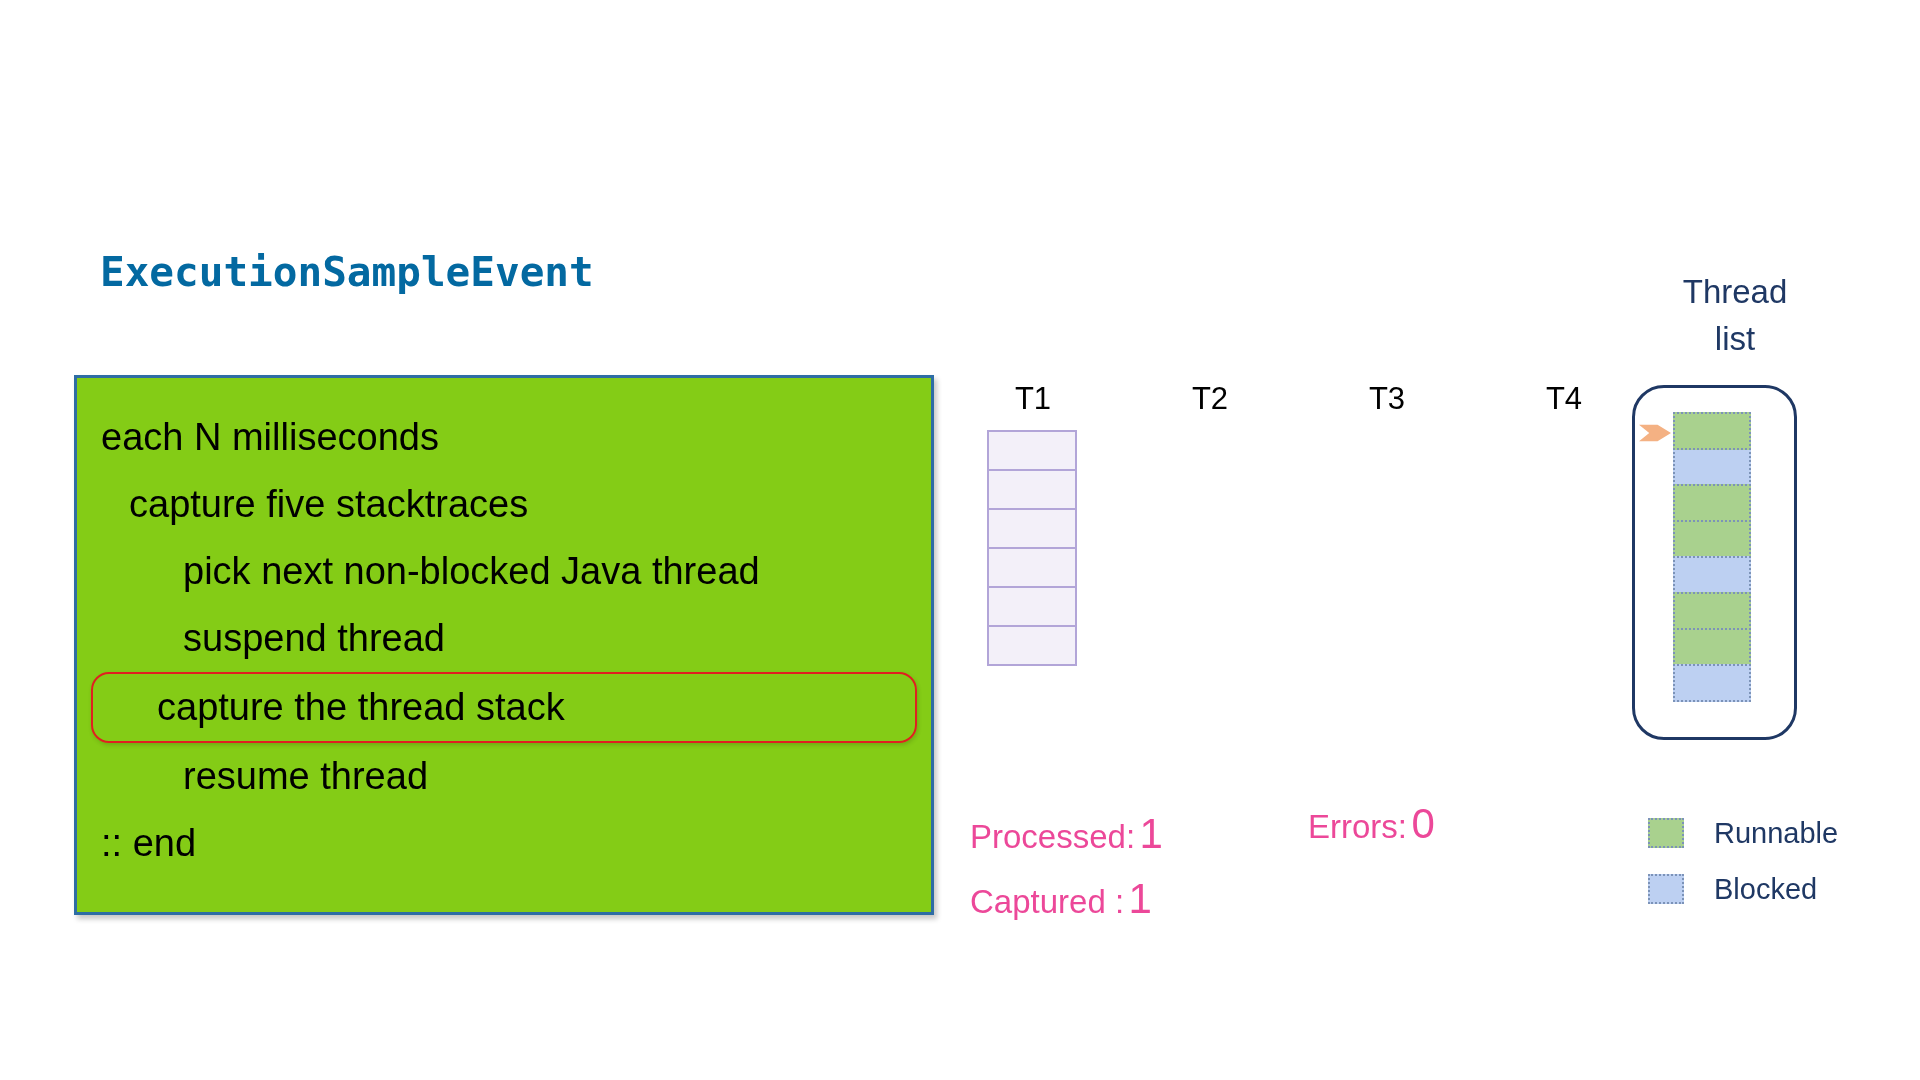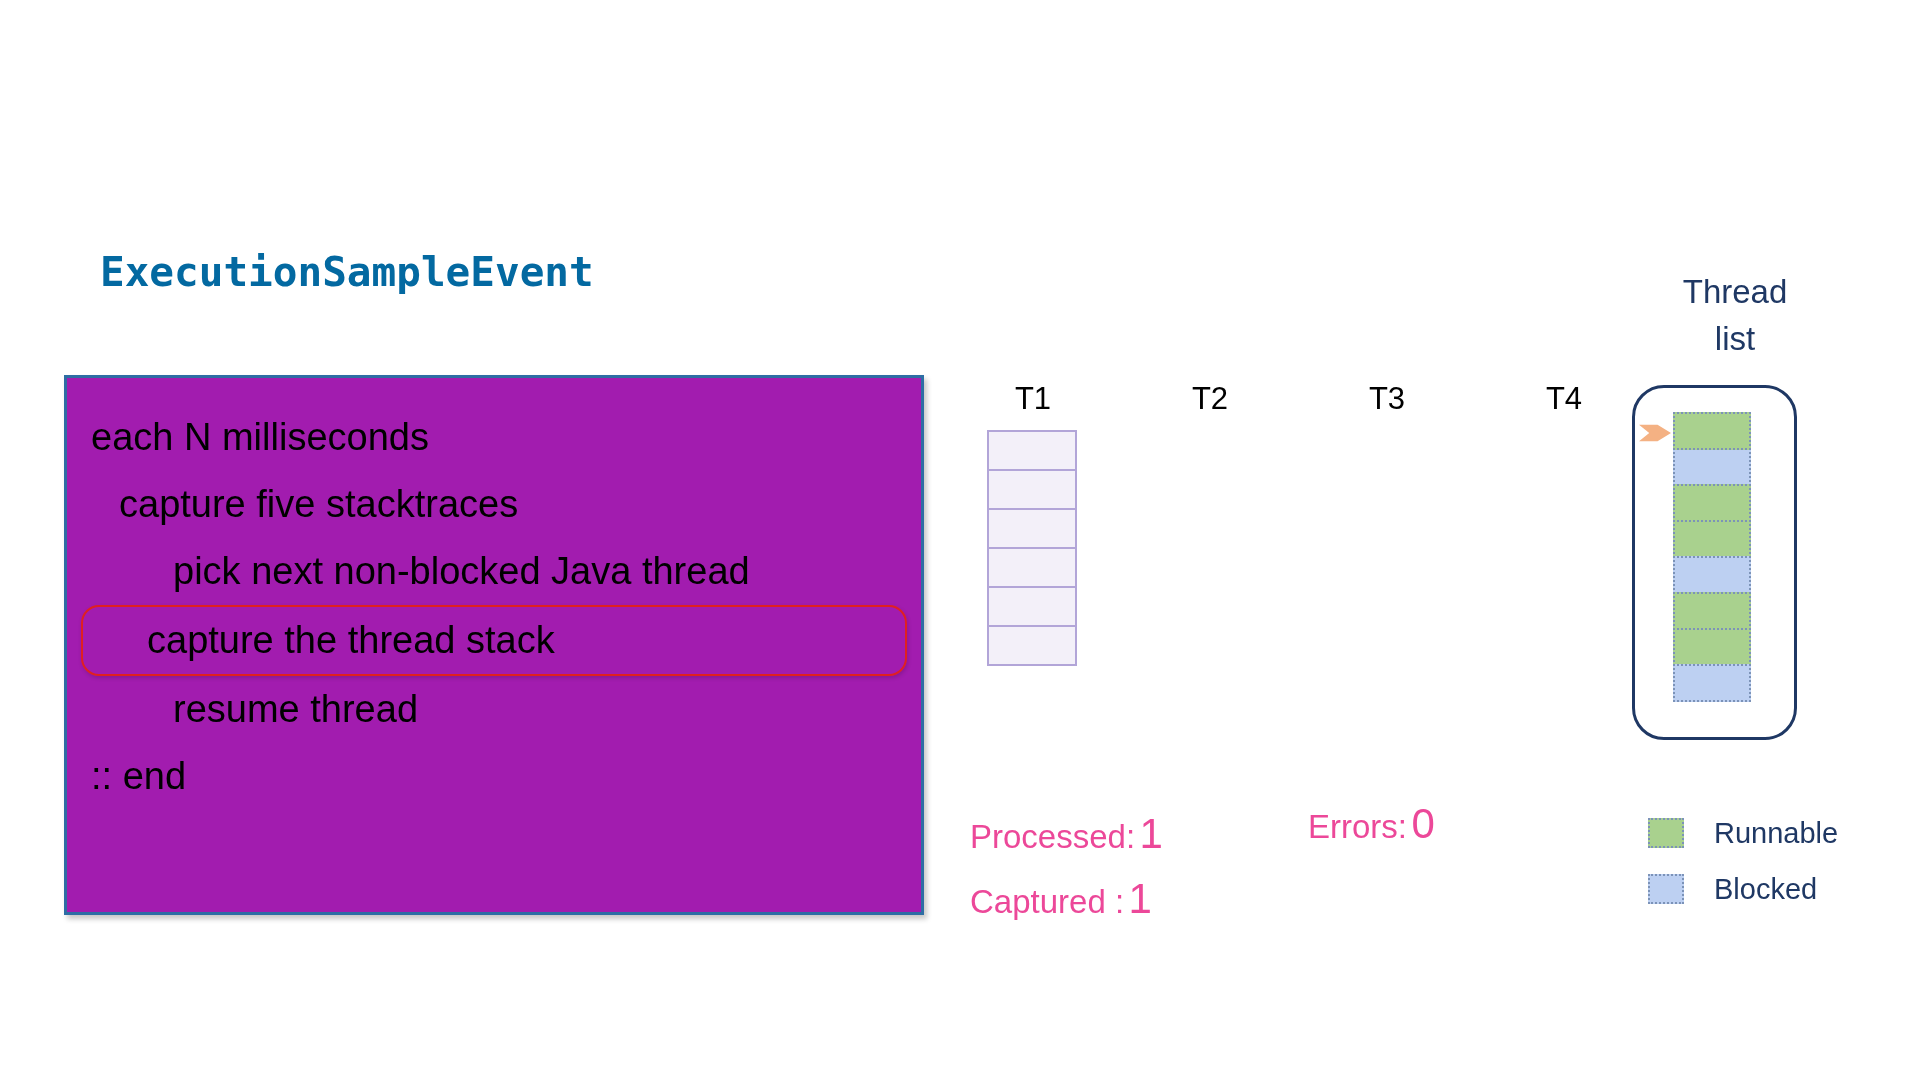--- a/index.html
+++ b/index.html
@@ -25,26 +25,26 @@
     font-size: 41px;
     font-weight: bold;
     color: #0369a1;
     letter-spacing: 0px;
     white-space: nowrap;
   }
 
   
   #pseudocode-box {
     position: absolute;
-    left: 64px;
+    left: 74px;
     top: 375px;
     width: 860px;
     height: 540px;
     box-sizing: border-box;
-    background: #a21caf;
+    background: #84cc16;
     border: 3px solid #2E6DA4;
     box-shadow: 3px 4px 5px rgba(0,0,0,0.22);
   }
   #pseudocode-lines {
     position: absolute;
     left: 0;
     top: 26px;
     width: 100%;
   }
   .code-line {
@@ -192,20 +192,21 @@
 </head>
 <body>
 
 <div id="event-title">ExecutionSampleEvent</div>
 
 <div id="pseudocode-box">
   <div id="pseudocode-lines">
       <div class="code-line">each N milliseconds</div>
       <div class="code-line indent-1">capture five stacktraces</div>
       <div class="code-line indent-2">pick next non-blocked Java thread</div>
+      <div class="code-line indent-2">suspend thread</div>
       <div class="code-line indent-2 highlighted">capture the thread stack</div>
       <div class="code-line indent-2">resume thread</div>
       <div class="code-line">:: end</div>
     </div>
 </div>
 
 <div id="thread-columns">
     <div class="tcol" style="left: 0px;">
       <div class="tcol-header">T1</div>
       <div class="tcol-stack">

